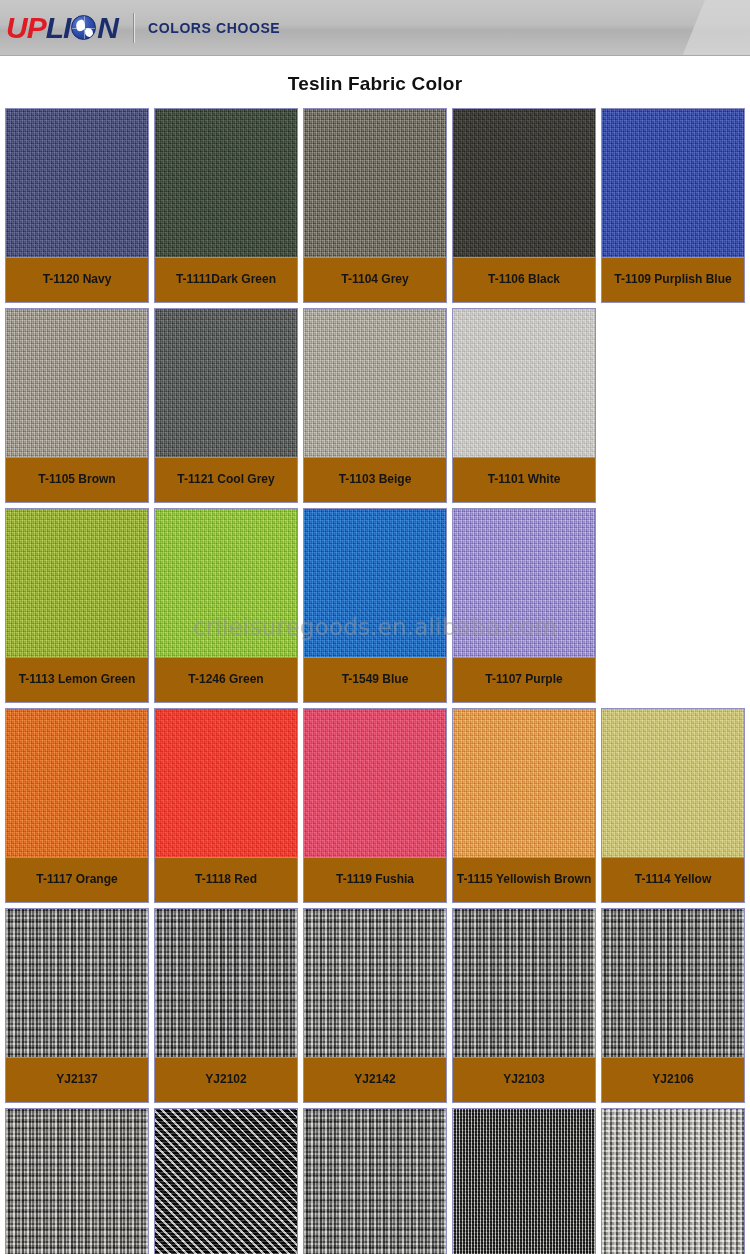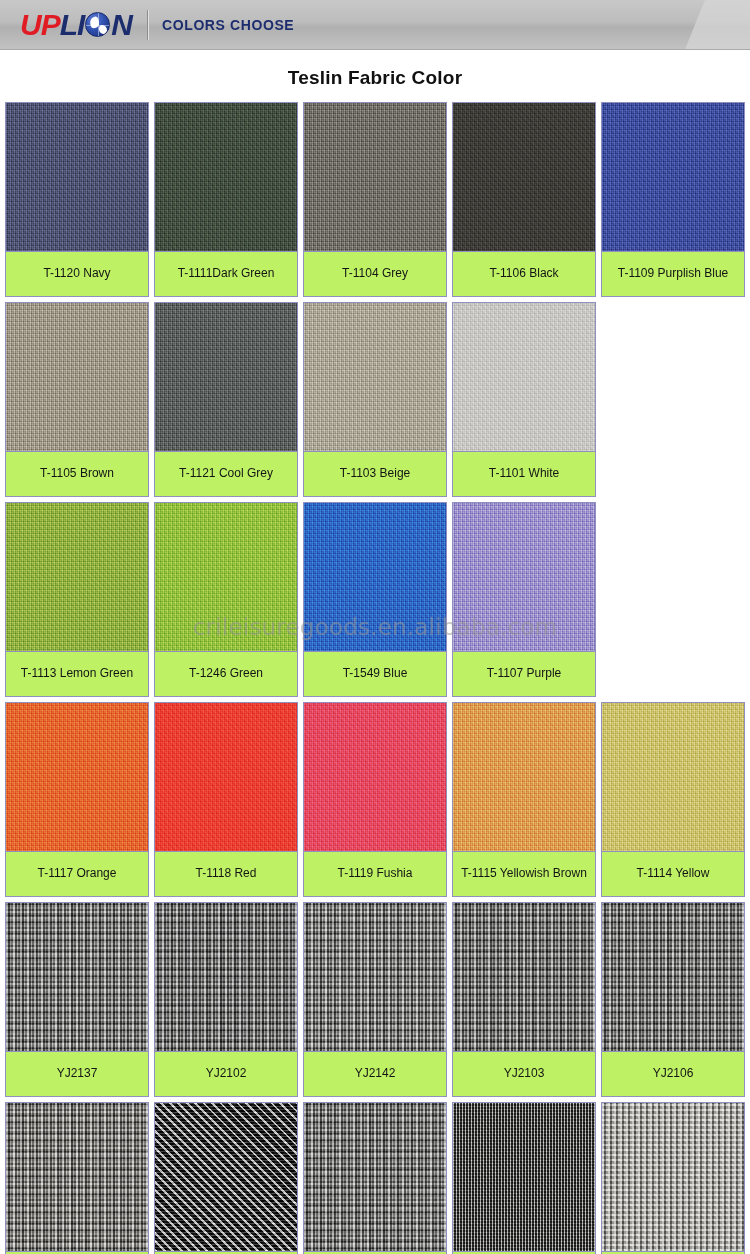--- a/index.html
+++ b/index.html
@@ -15,26 +15,26 @@
     position: relative;
     width: 750px;
     min-height: 1254px;
     background: #ffffff;
     overflow: hidden;
   }
 
   
   .header {
     position: relative;
-    height: 50px;
+    height: 56px;
     background: linear-gradient(to bottom, #c8c8c8 0%, #bdbdbd 45%, #b0b0b0 55%, #c2c2c2 100%);
     border-bottom: 1px solid #a9a9a9;
     display: flex;
     align-items: center;
-    padding-left: 14px;
+    padding-left: 0;
     overflow: hidden;
   }
   .header::after {
     content: "";
     position: absolute;
     right: -14px; top: -8px;
     width: 70px; height: 70px;
     background: #d6d6d6;
     transform: skewX(-22deg);
     opacity: .75;
@@ -210,24 +210,24 @@
       repeating-linear-gradient(0deg,  rgba(255,255,255,.55) 0 2px, rgba(0,0,0,.40) 2px 5px);
     mix-blend-mode: normal;
     opacity: .85;
   }
 
   .swatch-label {
     height: 45px;
     display: flex;
     align-items: center;
     justify-content: center;
-    background: #bef264;
+    background: #a16207;
     border-top: 1px solid #8f8fc0;
     font-size: 12px;
-    font-weight: normal;
+    font-weight: bold;
     color: #141414;
     text-align: left;
     padding: 0 3px;
     line-height: 1.15;
     white-space: nowrap;
   }
 
   
   .watermark {
     position: absolute;

